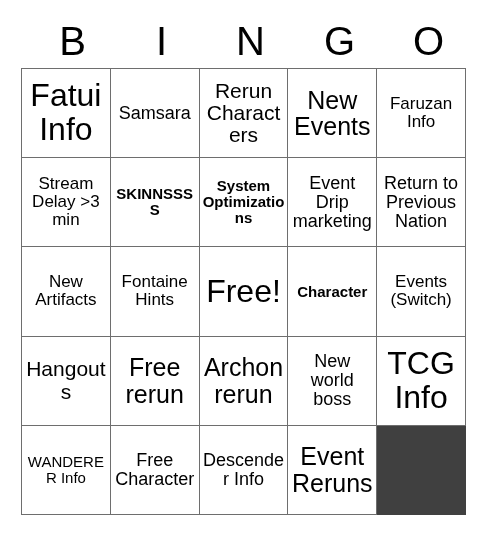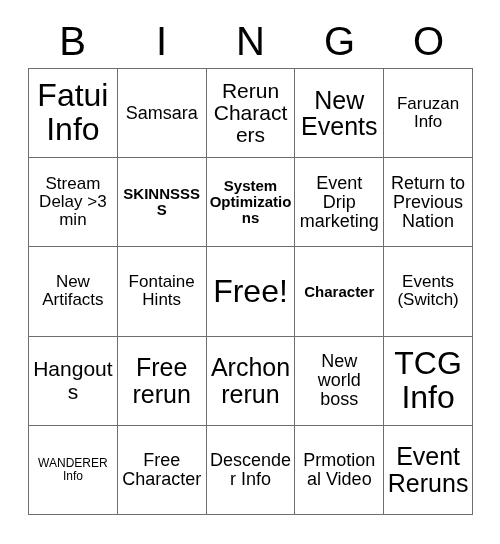--- a/index.html
+++ b/index.html
@@ -33,21 +33,21 @@
     align-items: center;
     justify-content: center;
     font-size: 40px;
     font-weight: 400;
     line-height: 1;
     color: #000000;
     letter-spacing: 0;
   }
   .grid {
     position: absolute;
-    left: 28px;
+    left: 21px;
     top: 68px;
     width: 445px;
     height: 447px;
     display: grid;
     grid-template-columns: repeat(5, 1fr);
     grid-template-rows: repeat(5, 1fr);
     border-top: 1px solid #6e6e6e;
     border-left: 1px solid #6e6e6e;
     box-sizing: border-box;
     background: #404040;
@@ -71,21 +71,21 @@
     word-wrap: break-word;
     color: #000000;
   }
   
   .fs-xxl .cell-text { font-size: 32px; }
   .fs-xl  .cell-text { font-size: 25px; }
   .fs-lg  .cell-text { font-size: 17px; }
   .fs-md  .cell-text { font-size: 18px; }
   .fs-sm  .cell-text { font-size: 21px; }
   .fs-xs  .cell-text { font-size: 15px; font-weight: bold; }
-  .fs-xxs .cell-text { font-size: 12px; }
+  .fs-xxs .cell-text { font-size: 15px; }
 </style>
 </head>
 <body>
 
 <div class="card">
 
   <div class="header-row">
       <div class="header-letter">B</div>
       <div class="header-letter">I</div>
       <div class="header-letter">N</div>
@@ -156,21 +156,18 @@
       </div>
       <div class="cell fs-xxs">
         <span class="cell-text">WANDERER Info</span>
       </div>
       <div class="cell fs-md">
         <span class="cell-text">Free Character</span>
       </div>
       <div class="cell fs-md">
         <span class="cell-text">Descender Info</span>
       </div>
-      <div class="cell fs-md">
-        <span class="cell-text">Prmotional Video</span>
-      </div>
       <div class="cell fs-xl">
         <span class="cell-text">Event Reruns</span>
       </div>
     </div>
 
 </div>
 
 </body></html>

